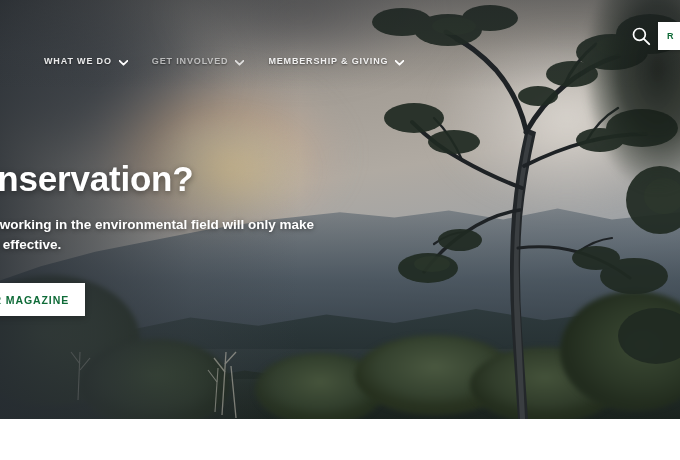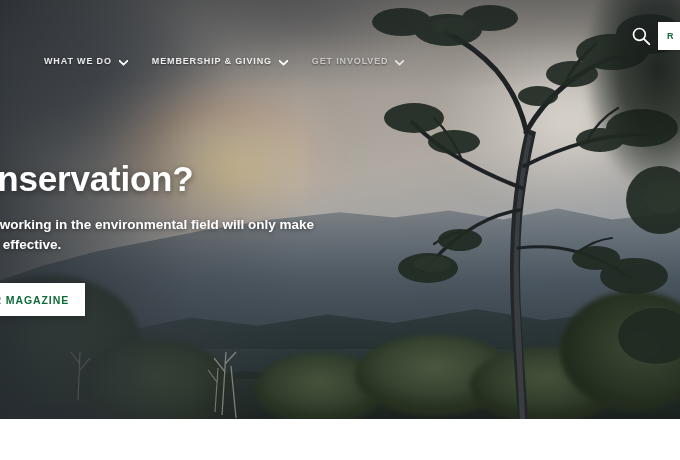--- a/index.html
+++ b/index.html
@@ -201,38 +201,38 @@
       <div class="nav-item">
         <span class="nav-label">WHAT WE DO</span>
         <span class="chev">
           <svg width="9" height="6" viewBox="0 0 9 6">
               <path d="M0.6 0.8 L4.5 4.7 L8.4 0.8" fill="none" stroke="#ffffff" stroke-width="1.8" stroke-linecap="round" stroke-linejoin="round"></path>
             </svg>
         </span>
       </div>
 
 
+      <div class="nav-item dim">
+        <span class="nav-label">GET INVOLVED</span>
+        <span class="chev">
+          <svg width="9" height="6" viewBox="0 0 9 6">
+              <path d="M0.6 0.8 L4.5 4.7 L8.4 0.8" fill="none" stroke="#ffffff" stroke-width="1.8" stroke-linecap="round" stroke-linejoin="round" opacity=".75"></path>
+            </svg>
+        </span>
+      </div>
+
       <div class="nav-item">
         <span class="nav-label">MEMBERSHIP &amp; GIVING</span>
         <span class="chev">
           <svg width="9" height="6" viewBox="0 0 9 6">
               <path d="M0.6 0.8 L4.5 4.7 L8.4 0.8" fill="none" stroke="#ffffff" stroke-width="1.8" stroke-linecap="round" stroke-linejoin="round"></path>
             </svg>
         </span>
       </div>
 
-      <div class="nav-item dim">
-        <span class="nav-label">GET INVOLVED</span>
-        <span class="chev">
-          <svg width="9" height="6" viewBox="0 0 9 6">
-              <path d="M0.6 0.8 L4.5 4.7 L8.4 0.8" fill="none" stroke="#ffffff" stroke-width="1.8" stroke-linecap="round" stroke-linejoin="round" opacity=".75"></path>
-            </svg>
-        </span>
-      </div>
-
     </nav>
 
     <div class="search-btn">
       <svg width="20" height="20" viewBox="0 0 20 20">
         <circle cx="8.4" cy="8.4" r="5.9" fill="none" stroke="#ffffff" stroke-width="1.7"></circle>
         <path d="M12.8 12.8 L18.2 18.2" stroke="#ffffff" stroke-width="1.9" stroke-linecap="round"></path>
       </svg>
     </div>
 
     <div class="cta-top">

